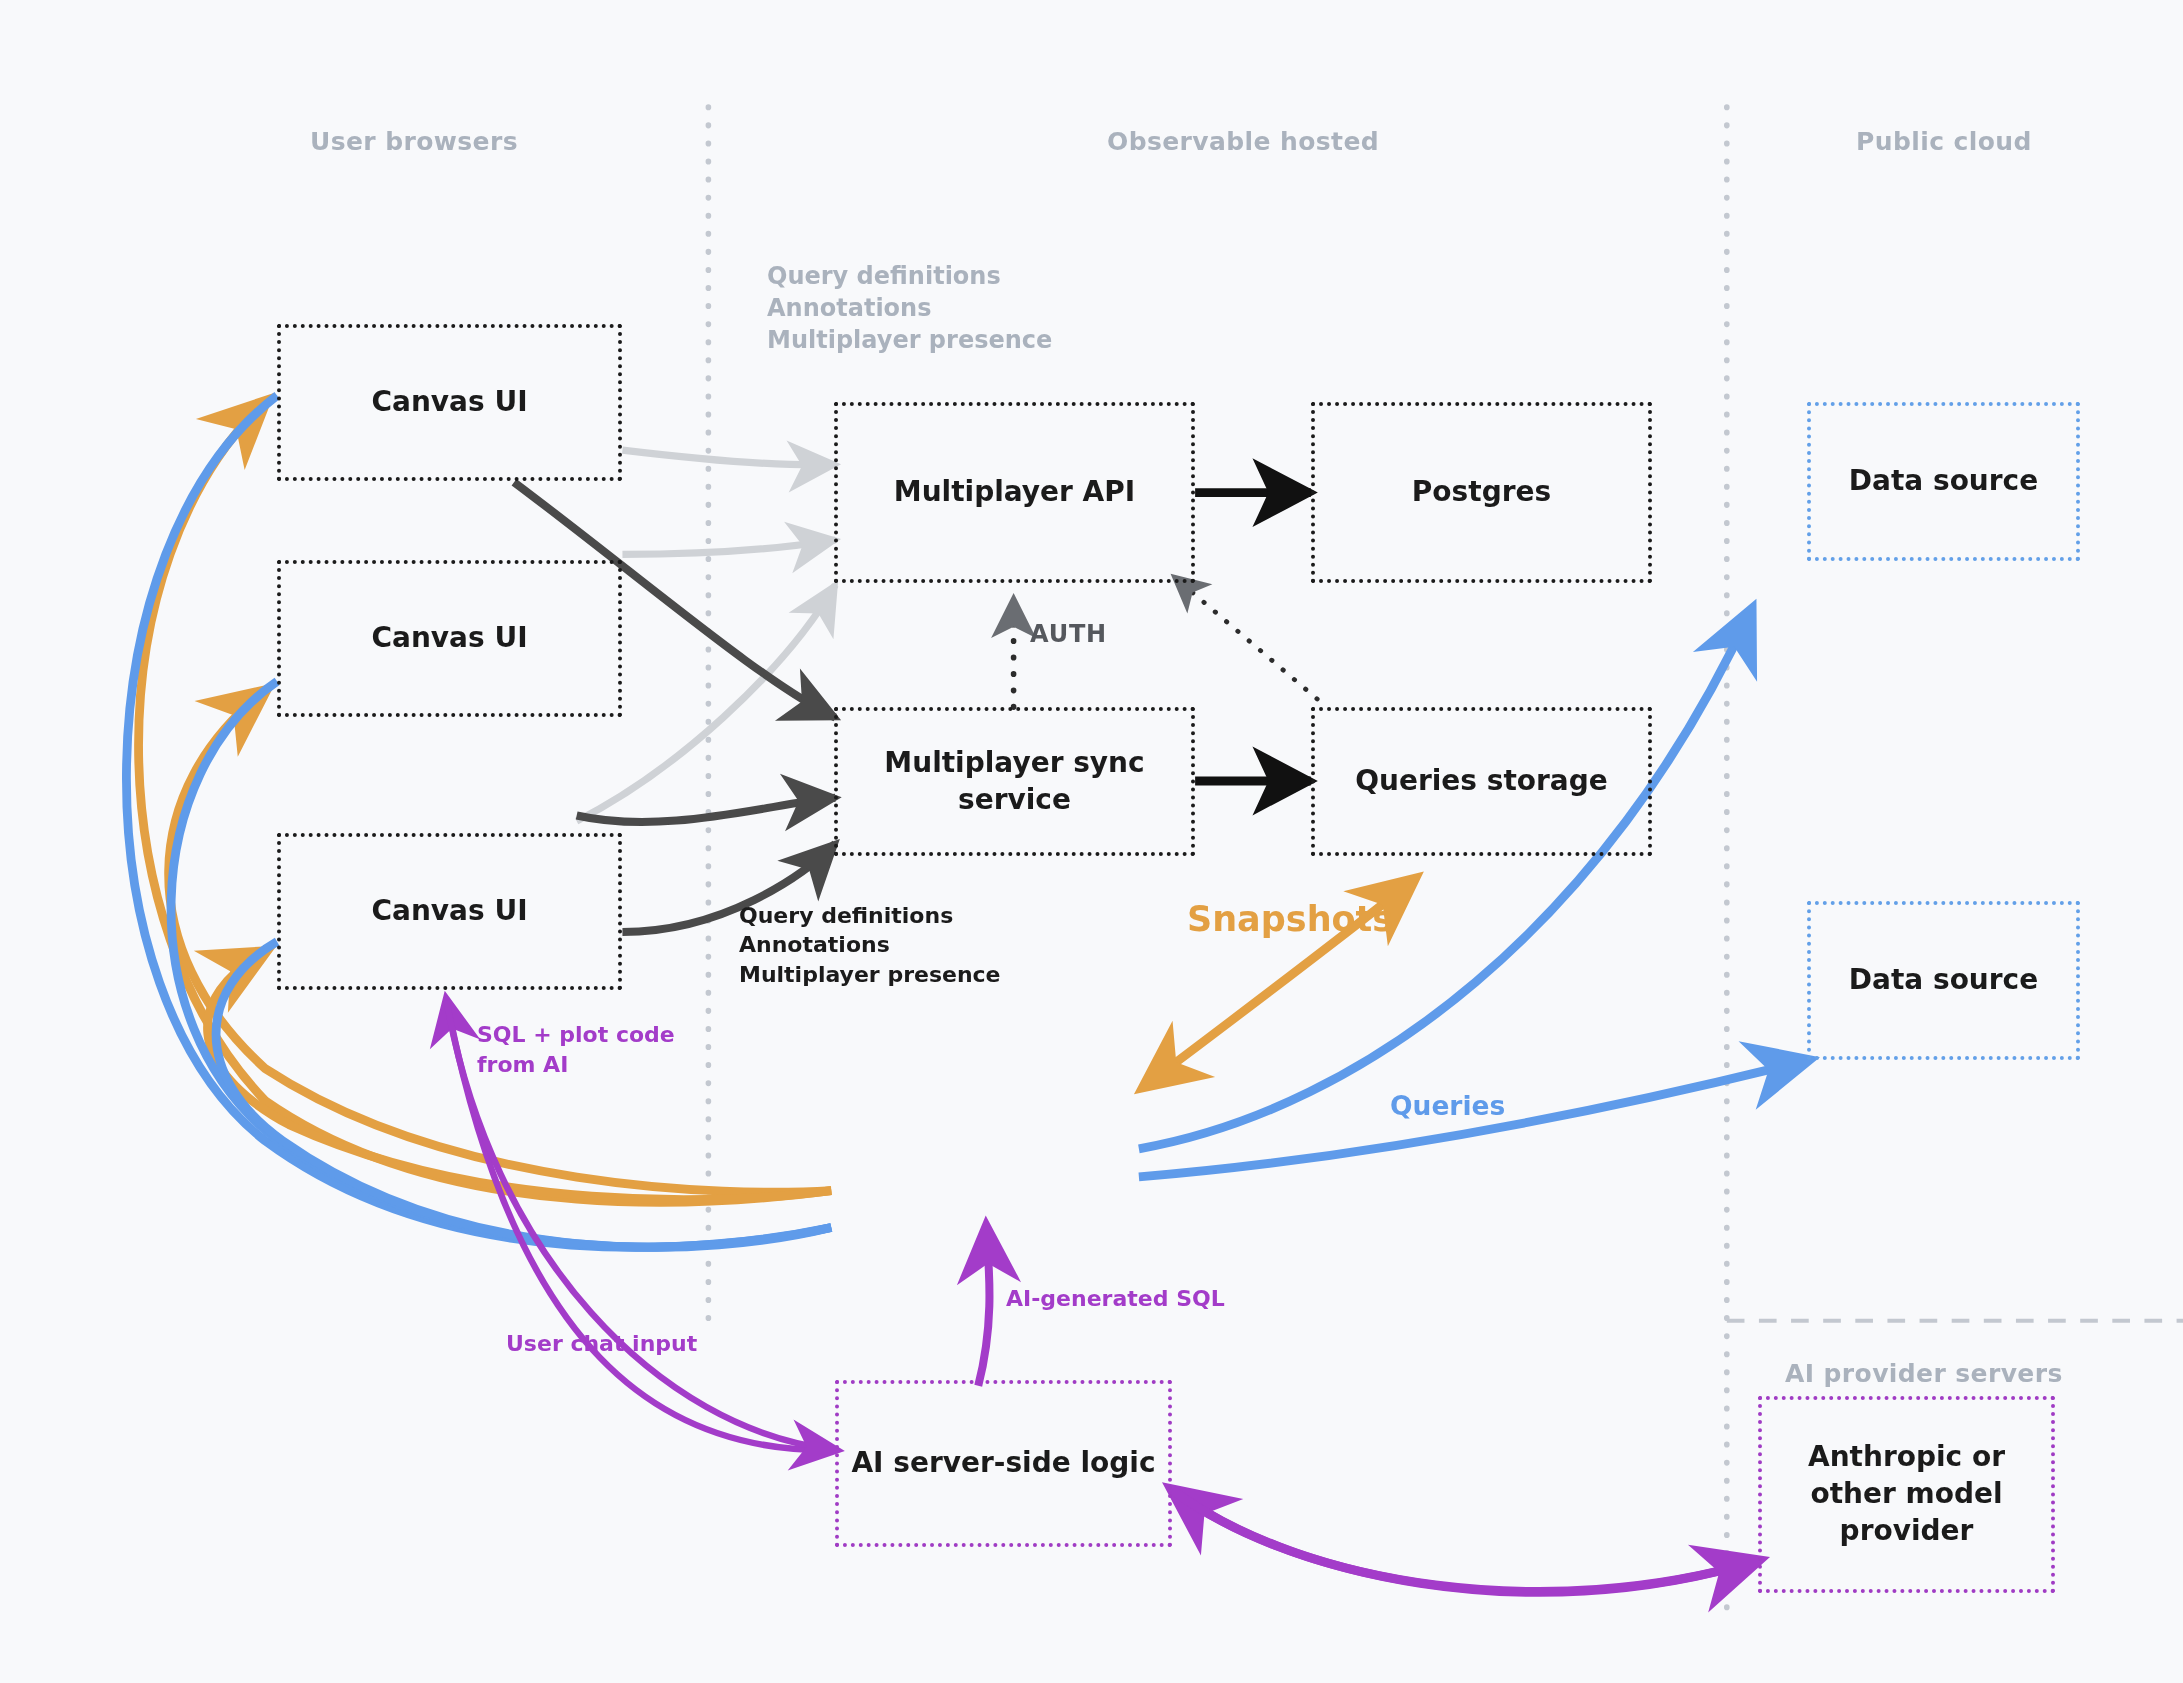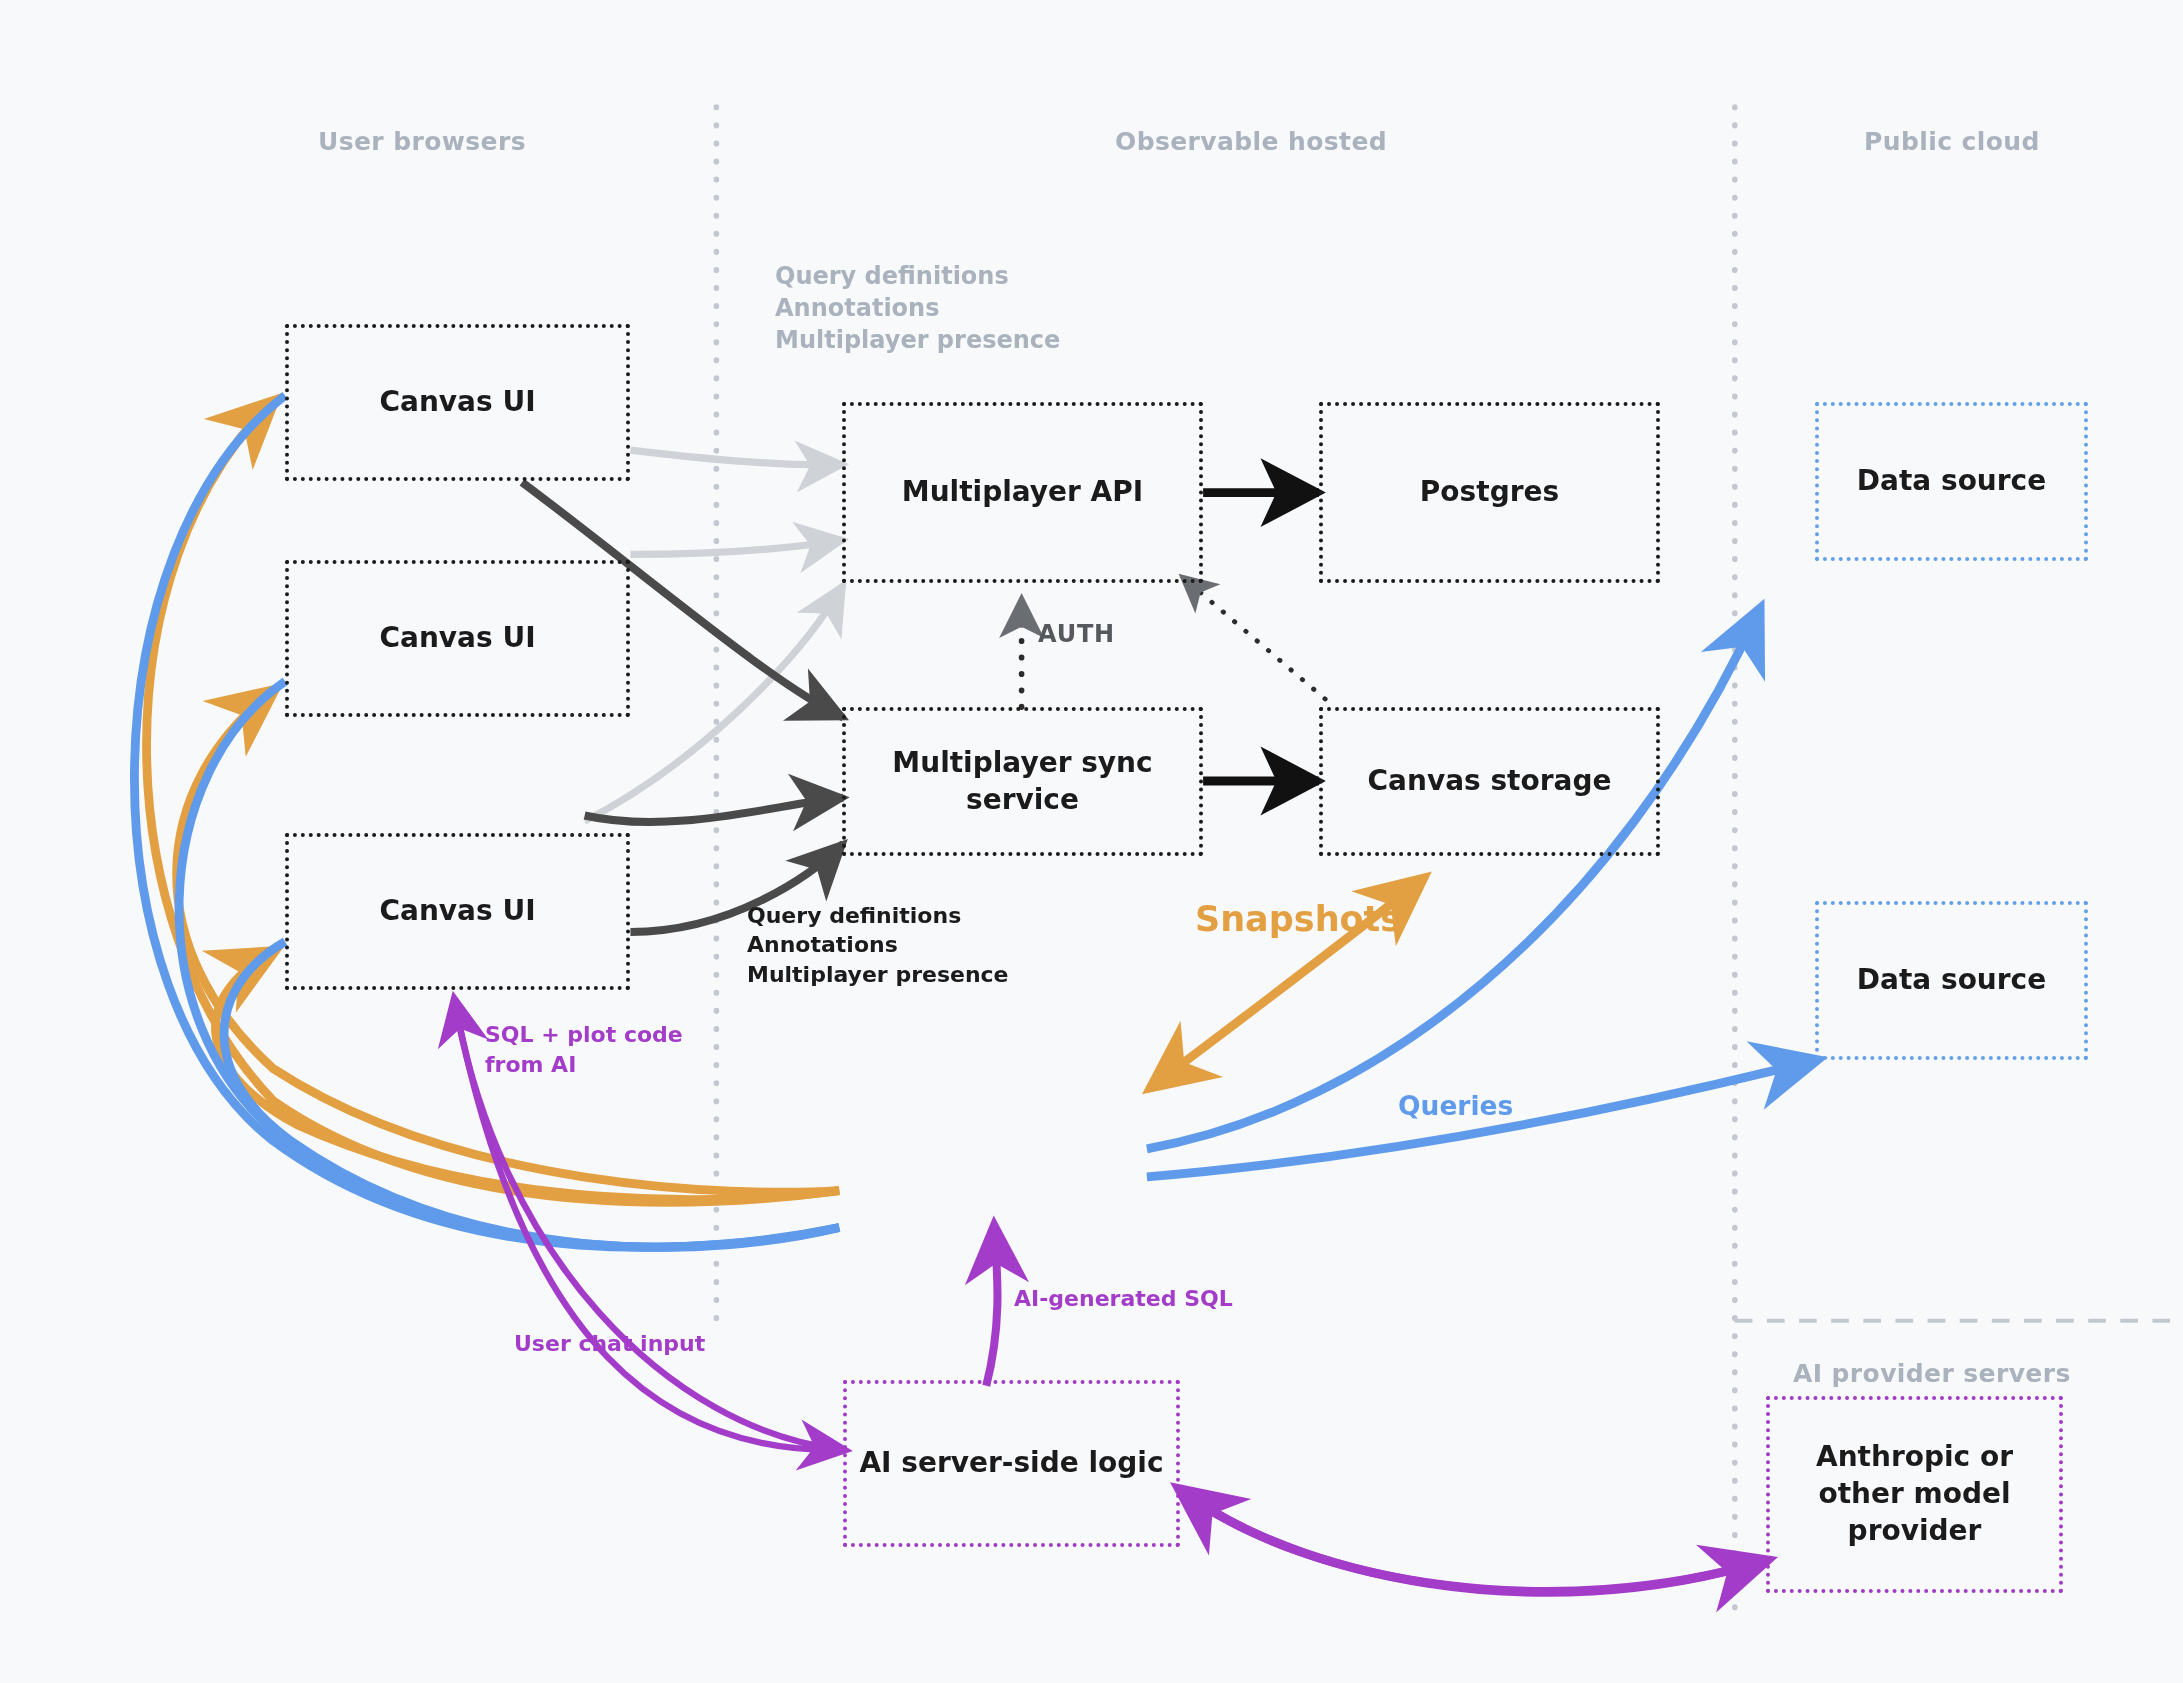--- a/index.html
+++ b/index.html
@@ -1,18 +1,18 @@
 <!DOCTYPE html>
 <html style="font-size:13px"><head>
 <meta charset="utf-8">
 <style>
   html,body{margin:0;padding:0;background:#f8f9fb;}
   body{width:2183px;height:1684px;position:relative;overflow:hidden;
        font-family:"DejaVu Sans","Liberation Sans",sans-serif;}
-  #stage{position:absolute;left:0;top:0;width:2127px;height:1684px;margin-left:8px;}
+  #stage{position:absolute;left:0;top:0;width:2127px;height:1684px;}
   svg#wires{position:absolute;left:0;top:0;width:2183px;height:1684px;}
 
   .zone-label{position:absolute;color:#aab2bd;font-weight:bold;font-size:25px;
     letter-spacing:0.4px;white-space:nowrap;}
 
   .node{position:absolute;box-sizing:border-box;display:flex;align-items:center;
     justify-content:center;text-align:center;color:#1b1b1b;font-weight:bold;
     font-size:28px;line-height:1.32;border:4px dotted #1b1b1b;border-radius:1.6px;}
   .node.blue{border-color:#63a0e8;}
   .node.purple{border-color:#a03cc4;}
@@ -120,21 +120,21 @@
     <span>Multiplayer API</span>
   </div>
   <div class="node" style="left:1311px;top:402px;width:341px;height:181px;">
     <span>Postgres</span>
   </div>
   <div class="node" style="left:834px;top:707px;width:361px;height:149px;">
     <span style="white-space:pre-line;">Multiplayer sync
 service</span>
   </div>
   <div class="node" style="left:1311px;top:707px;width:341px;height:149px;">
-    <span>Canvas storage</span>
+    <span>Queries storage</span>
   </div>
 
   <div class="node purple" style="left:835px;top:1380px;width:337px;height:167px;">
     <span>AI server-side logic</span>
   </div>
 
   <div class="node blue" style="left:1807px;top:402px;width:273px;height:159px;">
     <span>Data source</span>
   </div>
   <div class="node blue" style="left:1807px;top:901px;width:273px;height:159px;">

